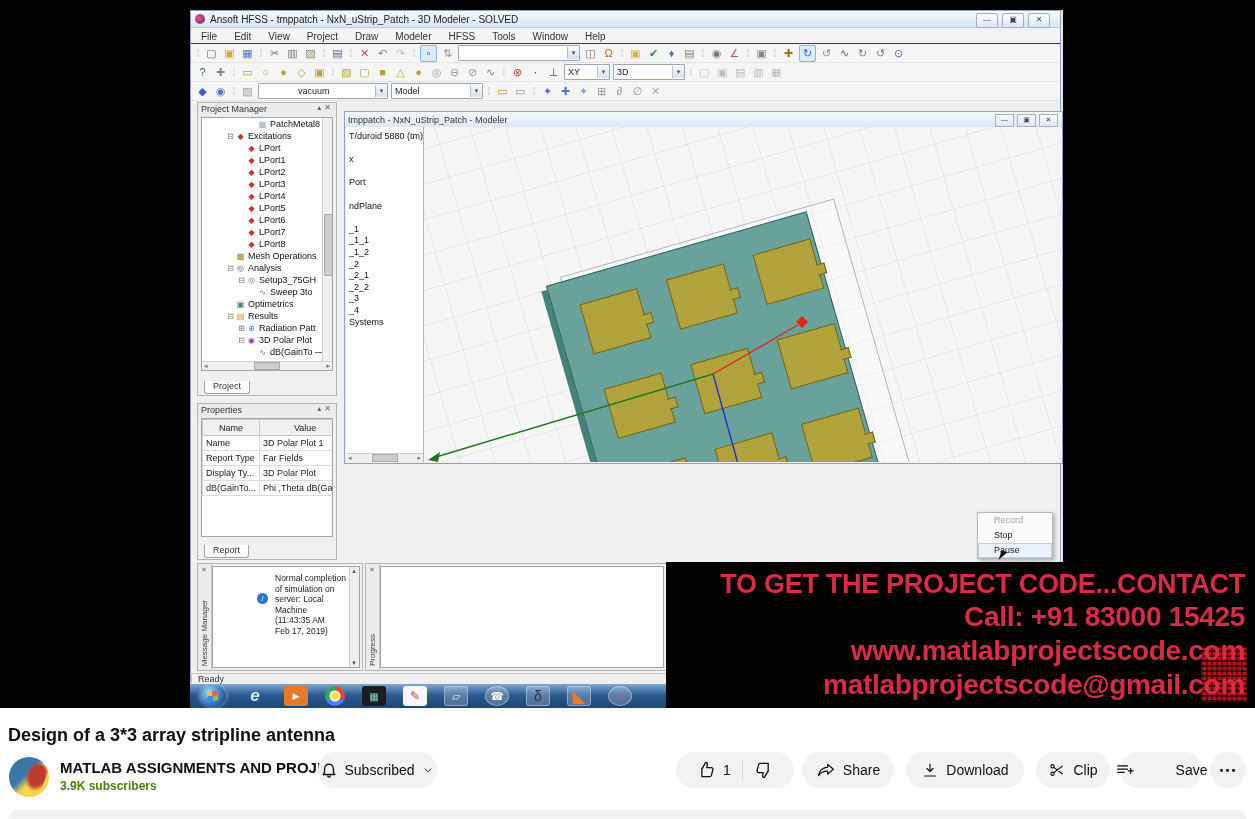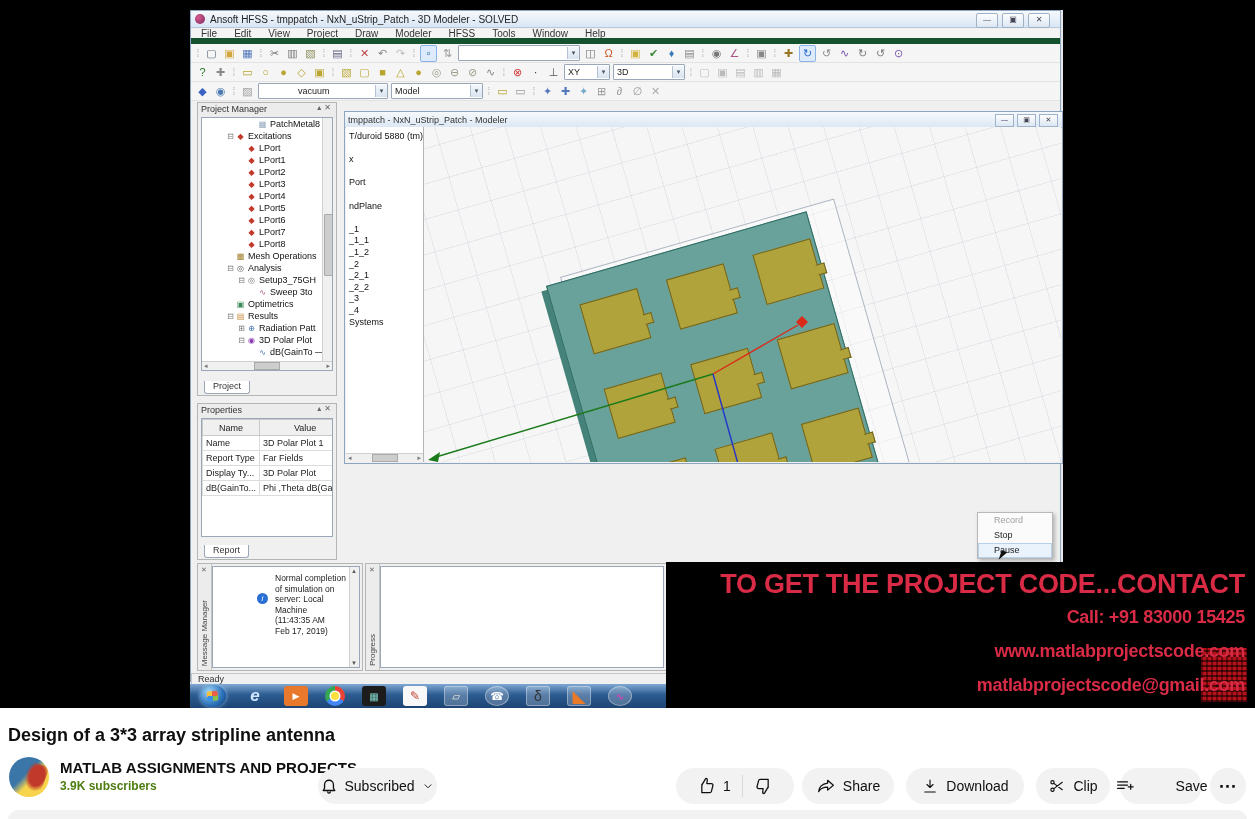--- a/index.html
+++ b/index.html
@@ -9,21 +9,21 @@
   
   .player{position:absolute;left:0;top:0;width:1255px;height:708px;background:#000;}
   
   .desktop{position:absolute;left:190px;top:10px;width:873px;height:698px;background:#e8e8e8;font-size:9px;color:#222;}
   .win{position:absolute;left:0;top:0;width:871px;height:672px;background:#f0f0f0;border:1px solid #8ea5bf;box-sizing:border-box;}
   .titlebar{position:absolute;left:0;top:0;width:100%;height:17px;background:linear-gradient(#f6f9fc,#d9e6f4);border-bottom:1px solid #b9c9dc;display:flex;align-items:center;padding-left:4px;box-sizing:border-box;}
   .app-ico{width:10px;height:10px;border-radius:50%;background:radial-gradient(circle at 35% 35%,#d85a8a,#7a2a66);margin-right:5px;flex:0 0 auto;}
   .title-text{font-size:10px;color:#222;white-space:nowrap;}
   .winbtns{position:absolute;right:10px;top:2px;display:flex;gap:4px;}
   .wbtn{width:20px;height:13px;border:1px solid #9fb2c8;background:linear-gradient(#fdfeff,#dce7f3);font-size:8px;line-height:12px;text-align:center;color:#445;border-radius:2px;}
-  .menubar{position:absolute;left:0;top:18px;width:100%;height:15px;display:flex;gap:17px;align-items:center;padding-left:10px;background:#f4f4f4;border-bottom:6px solid #14532d;box-sizing:border-box;}
+  .menubar{position:absolute;left:0;top:18px;width:100%;height:15px;display:flex;gap:17px;align-items:center;padding-left:10px;background:#f4f4f4;border-bottom:1px solid #14532d;box-sizing:border-box;}
   .menubar span{font-size:10px;color:#333;}
   .toolbar{position:absolute;left:0;width:100%;height:19px;display:flex;align-items:center;gap:3px;padding-left:4px;background:#f5f5f5;border-bottom:1px solid #e3e3e3;box-sizing:border-box;overflow:hidden;}
   .ticon{display:inline-block;width:15px;height:15px;font-size:11px;line-height:15px;text-align:center;}
   .ticon.boxed{border:1px solid #8ab4e8;background:#ddeafc;border-radius:2px;}
   .grip{color:#b8b8b8;font-size:10px;width:6px;text-align:center;}
   .combo{display:inline-flex;height:14px;border:1px solid #9aa7b8;background:#fff;align-items:center;justify-content:space-between;border-radius:1px;}
   .combo i{font-style:normal;font-size:9px;padding-left:3px;color:#222;}
   .combo b{width:11px;height:12px;background:linear-gradient(#f4f7fb,#d9e3ef);border-left:1px solid #b5c2d4;font-size:7px;line-height:12px;text-align:center;color:#456;font-weight:normal;}
   
   .panel{position:absolute;background:#f0f0f0;border:1px solid #b5b5b5;box-sizing:border-box;}
@@ -85,31 +85,31 @@
   
   .ctxmenu{position:absolute;left:977px;top:512px;width:74px;background:#fbfbfb;border:1px solid #b8b8b8;box-shadow:2px 2px 4px rgba(0,0,0,.25);font-size:9px;z-index:6;}
   .ctxmenu div{height:15px;line-height:15px;padding-left:16px;color:#222;}
   .ctxmenu div.disabled{color:#a0a0a0;}
   .ctxmenu div.hover{background:#eaf2fc;box-shadow:inset 0 0 0 1px #b8d0ea;}
   .cursor{position:absolute;left:1000px;top:551px;width:0;height:0;border-left:6px solid #111;border-bottom:10px solid transparent;transform:rotate(18deg);z-index:7;}
   
   .overlay{position:absolute;left:666px;top:562px;width:589px;height:146px;background:#000;z-index:5;overflow:hidden;}
   .ovl{position:relative;z-index:2;text-align:right;padding-right:10px;font-weight:bold;color:#d92b45;letter-spacing:-0.3px;}
   .ovl.l1{font-size:27px;padding-top:6px;line-height:32px;}
-  .ovl.l2,.ovl.l3,.ovl.l4{font-size:18px;line-height:34px;}
+  .ovl.l2,.ovl.l3,.ovl.l4{font-size:28px;line-height:34px;}
   .qr{position:absolute;right:8px;bottom:6px;width:46px;height:54px;background:#b5121b;z-index:1;
       background-image:repeating-linear-gradient(0deg,rgba(0,0,0,.55) 0 2px,transparent 2px 5px),repeating-linear-gradient(90deg,rgba(60,0,0,.55) 0 2px,transparent 2px 5px);}
   
   .yt{position:absolute;left:0;top:708px;width:1255px;height:111px;background:#fff;color:#0f0f0f;}
   .yt-title{position:absolute;left:8px;top:17px;font-size:18px;font-weight:600;}
   .yt-avatar{position:absolute;left:9px;top:49px;width:40px;height:40px;border-radius:50%;overflow:hidden;background:linear-gradient(135deg,#3a76a8 0 42%,#f7d44c 58% 100%);}
   .yt-avatar::after{content:"";position:absolute;left:14px;top:6px;width:22px;height:30px;background:radial-gradient(ellipse at 60% 40%,#c0392b 0 40%,transparent 62%);transform:rotate(20deg);}
   .yt-ch{position:absolute;left:60px;top:51px;font-size:15px;font-weight:600;}
   .yt-subs{position:absolute;left:60px;top:71px;font-size:12px;color:#4d7c0f;font-weight:bold;}
-  .pill{position:absolute;top:60px;height:36px;border-radius:18px;background:#f2f2f2;display:flex;align-items:center;justify-content:center;gap:7px;font-size:14px;font-weight:500;box-sizing:border-box;}
+  .pill{position:absolute;top:44px;height:36px;border-radius:18px;background:#f2f2f2;display:flex;align-items:center;justify-content:center;gap:7px;font-size:14px;font-weight:500;box-sizing:border-box;}
   .pill svg{flex:0 0 auto;}
   .likebar{width:1px;height:22px;background:#d9d9d9;margin:0 4px;}
   .dots{font-size:18px;letter-spacing:1px;line-height:36px;font-weight:bold;}
   .descbox{position:absolute;left:8px;top:102px;width:1239px;height:20px;border-radius:12px;background:#f2f2f2;}
   svg.oic{stroke:#0f0f0f;fill:none;stroke-width:1.5;stroke-linejoin:round;stroke-linecap:round;}
 </style>
 </head>
 <body>
 
 <div class="page">

